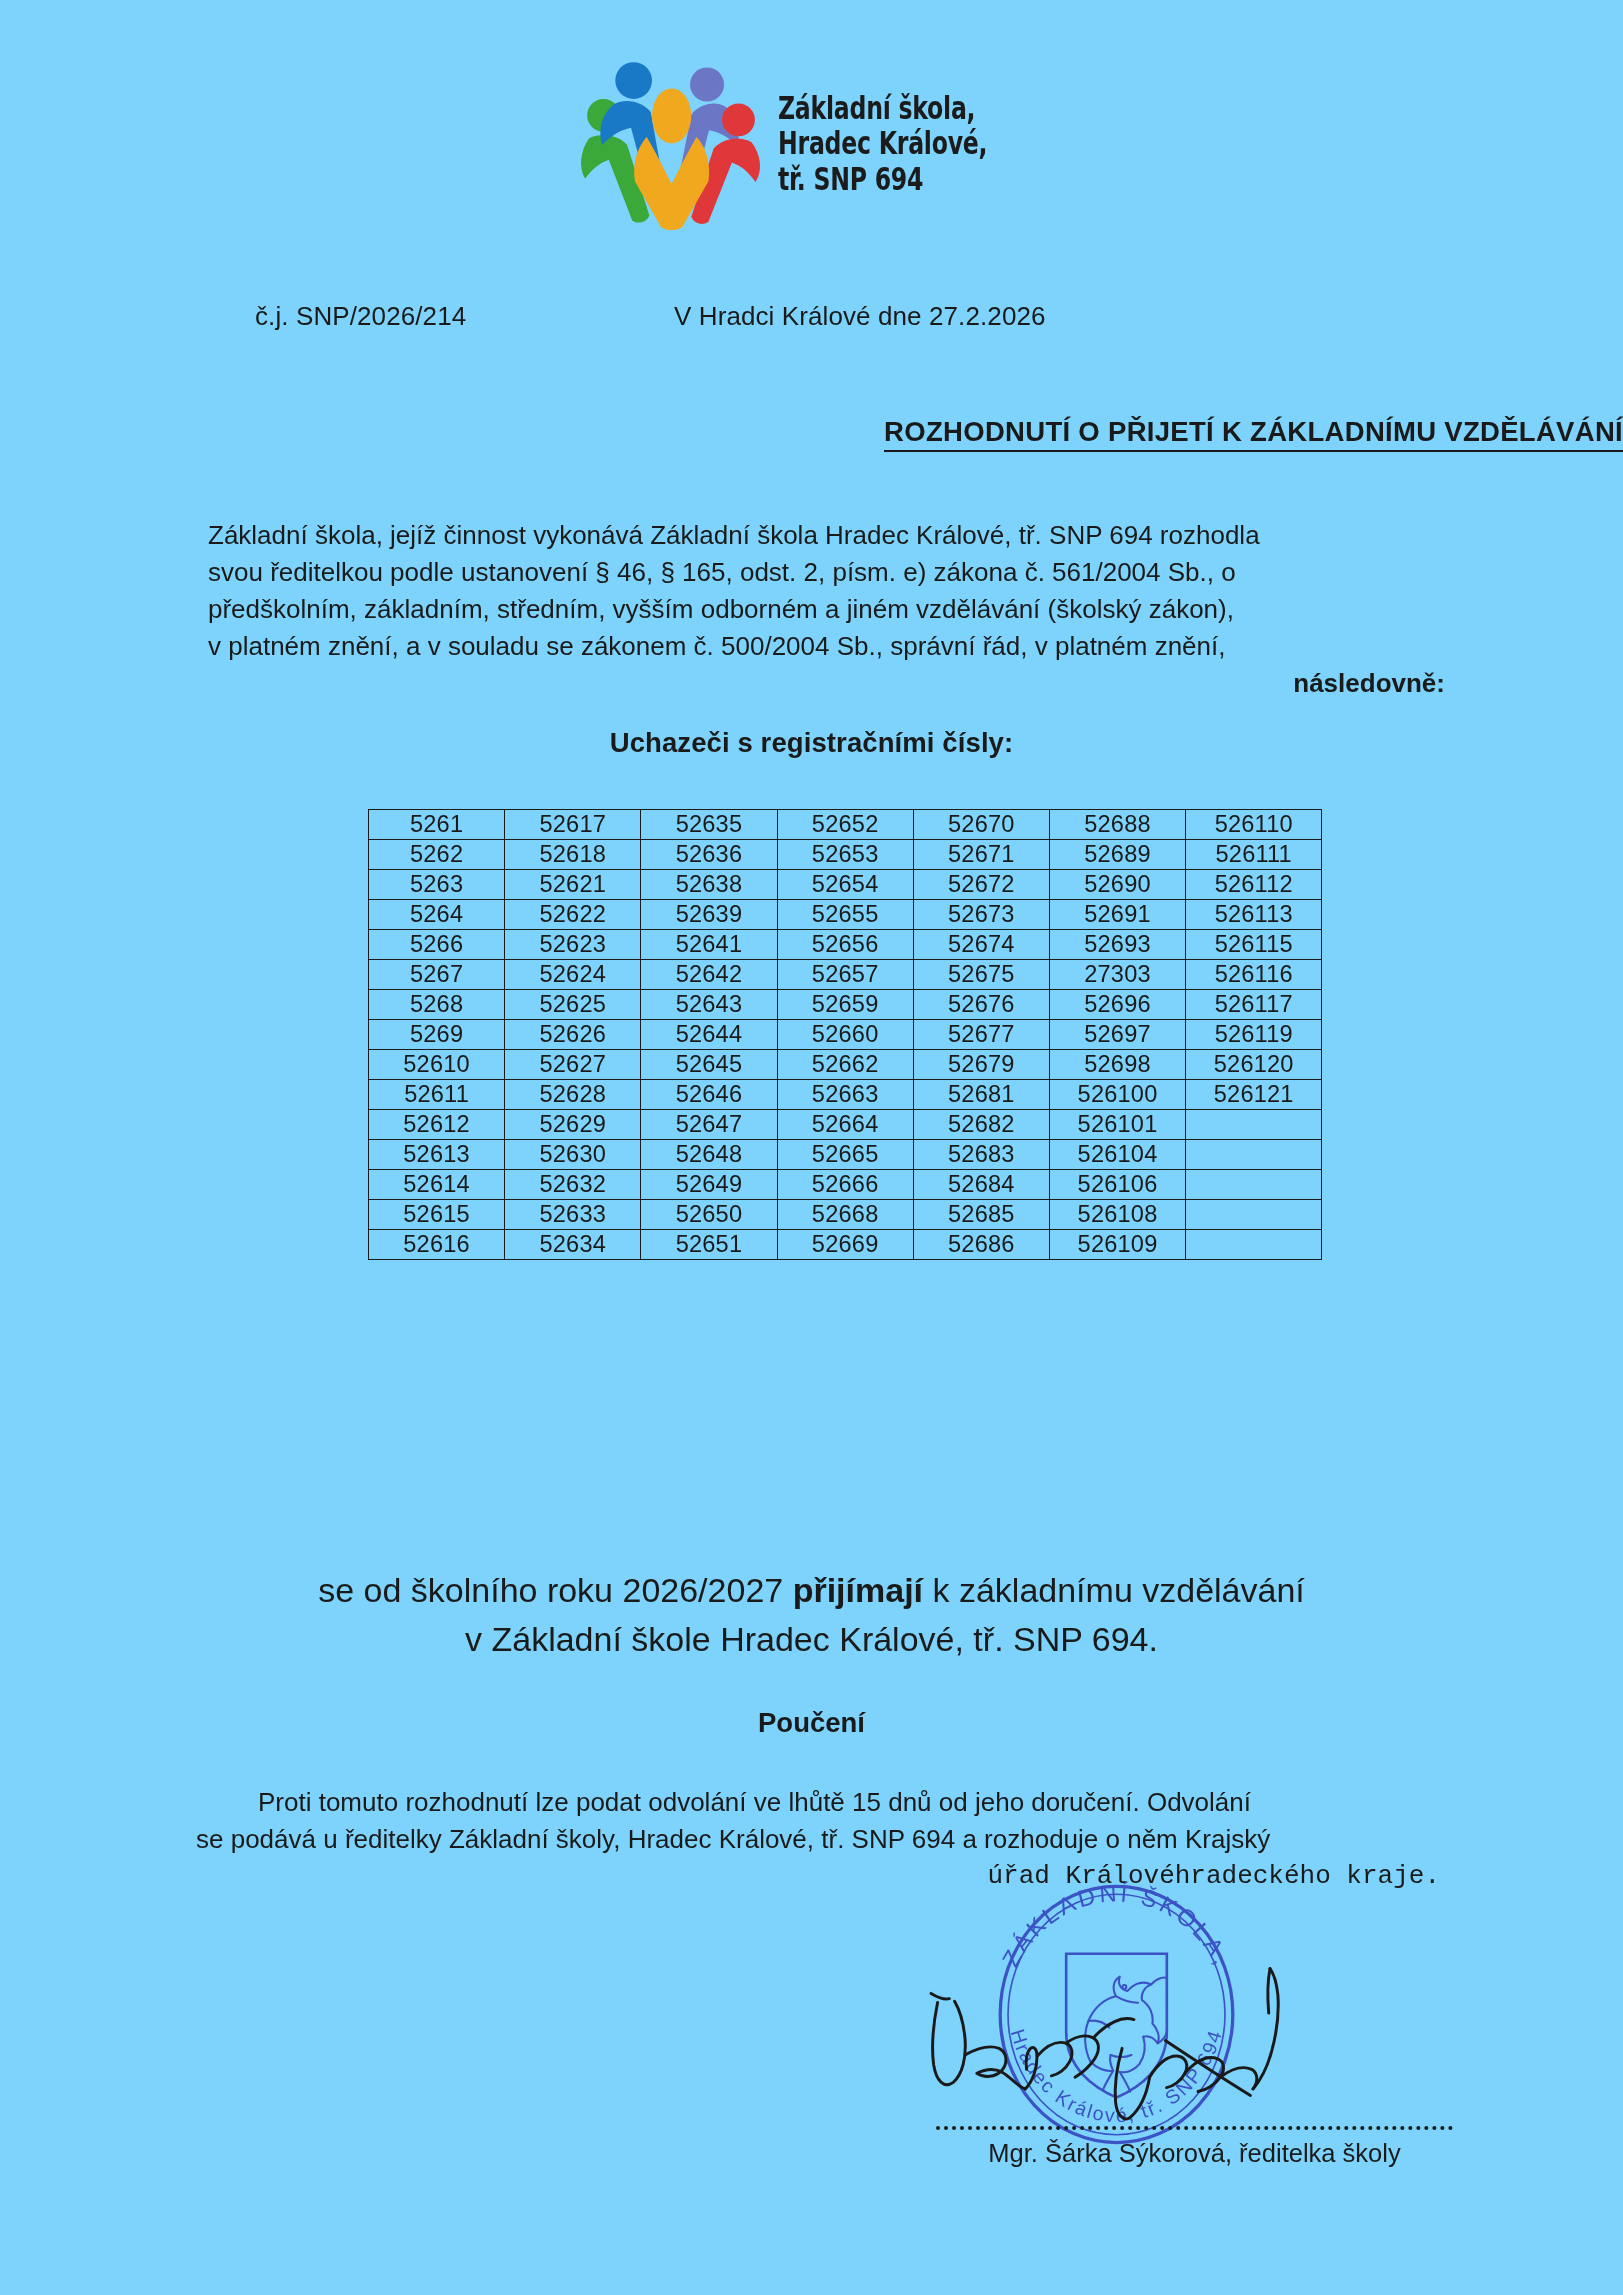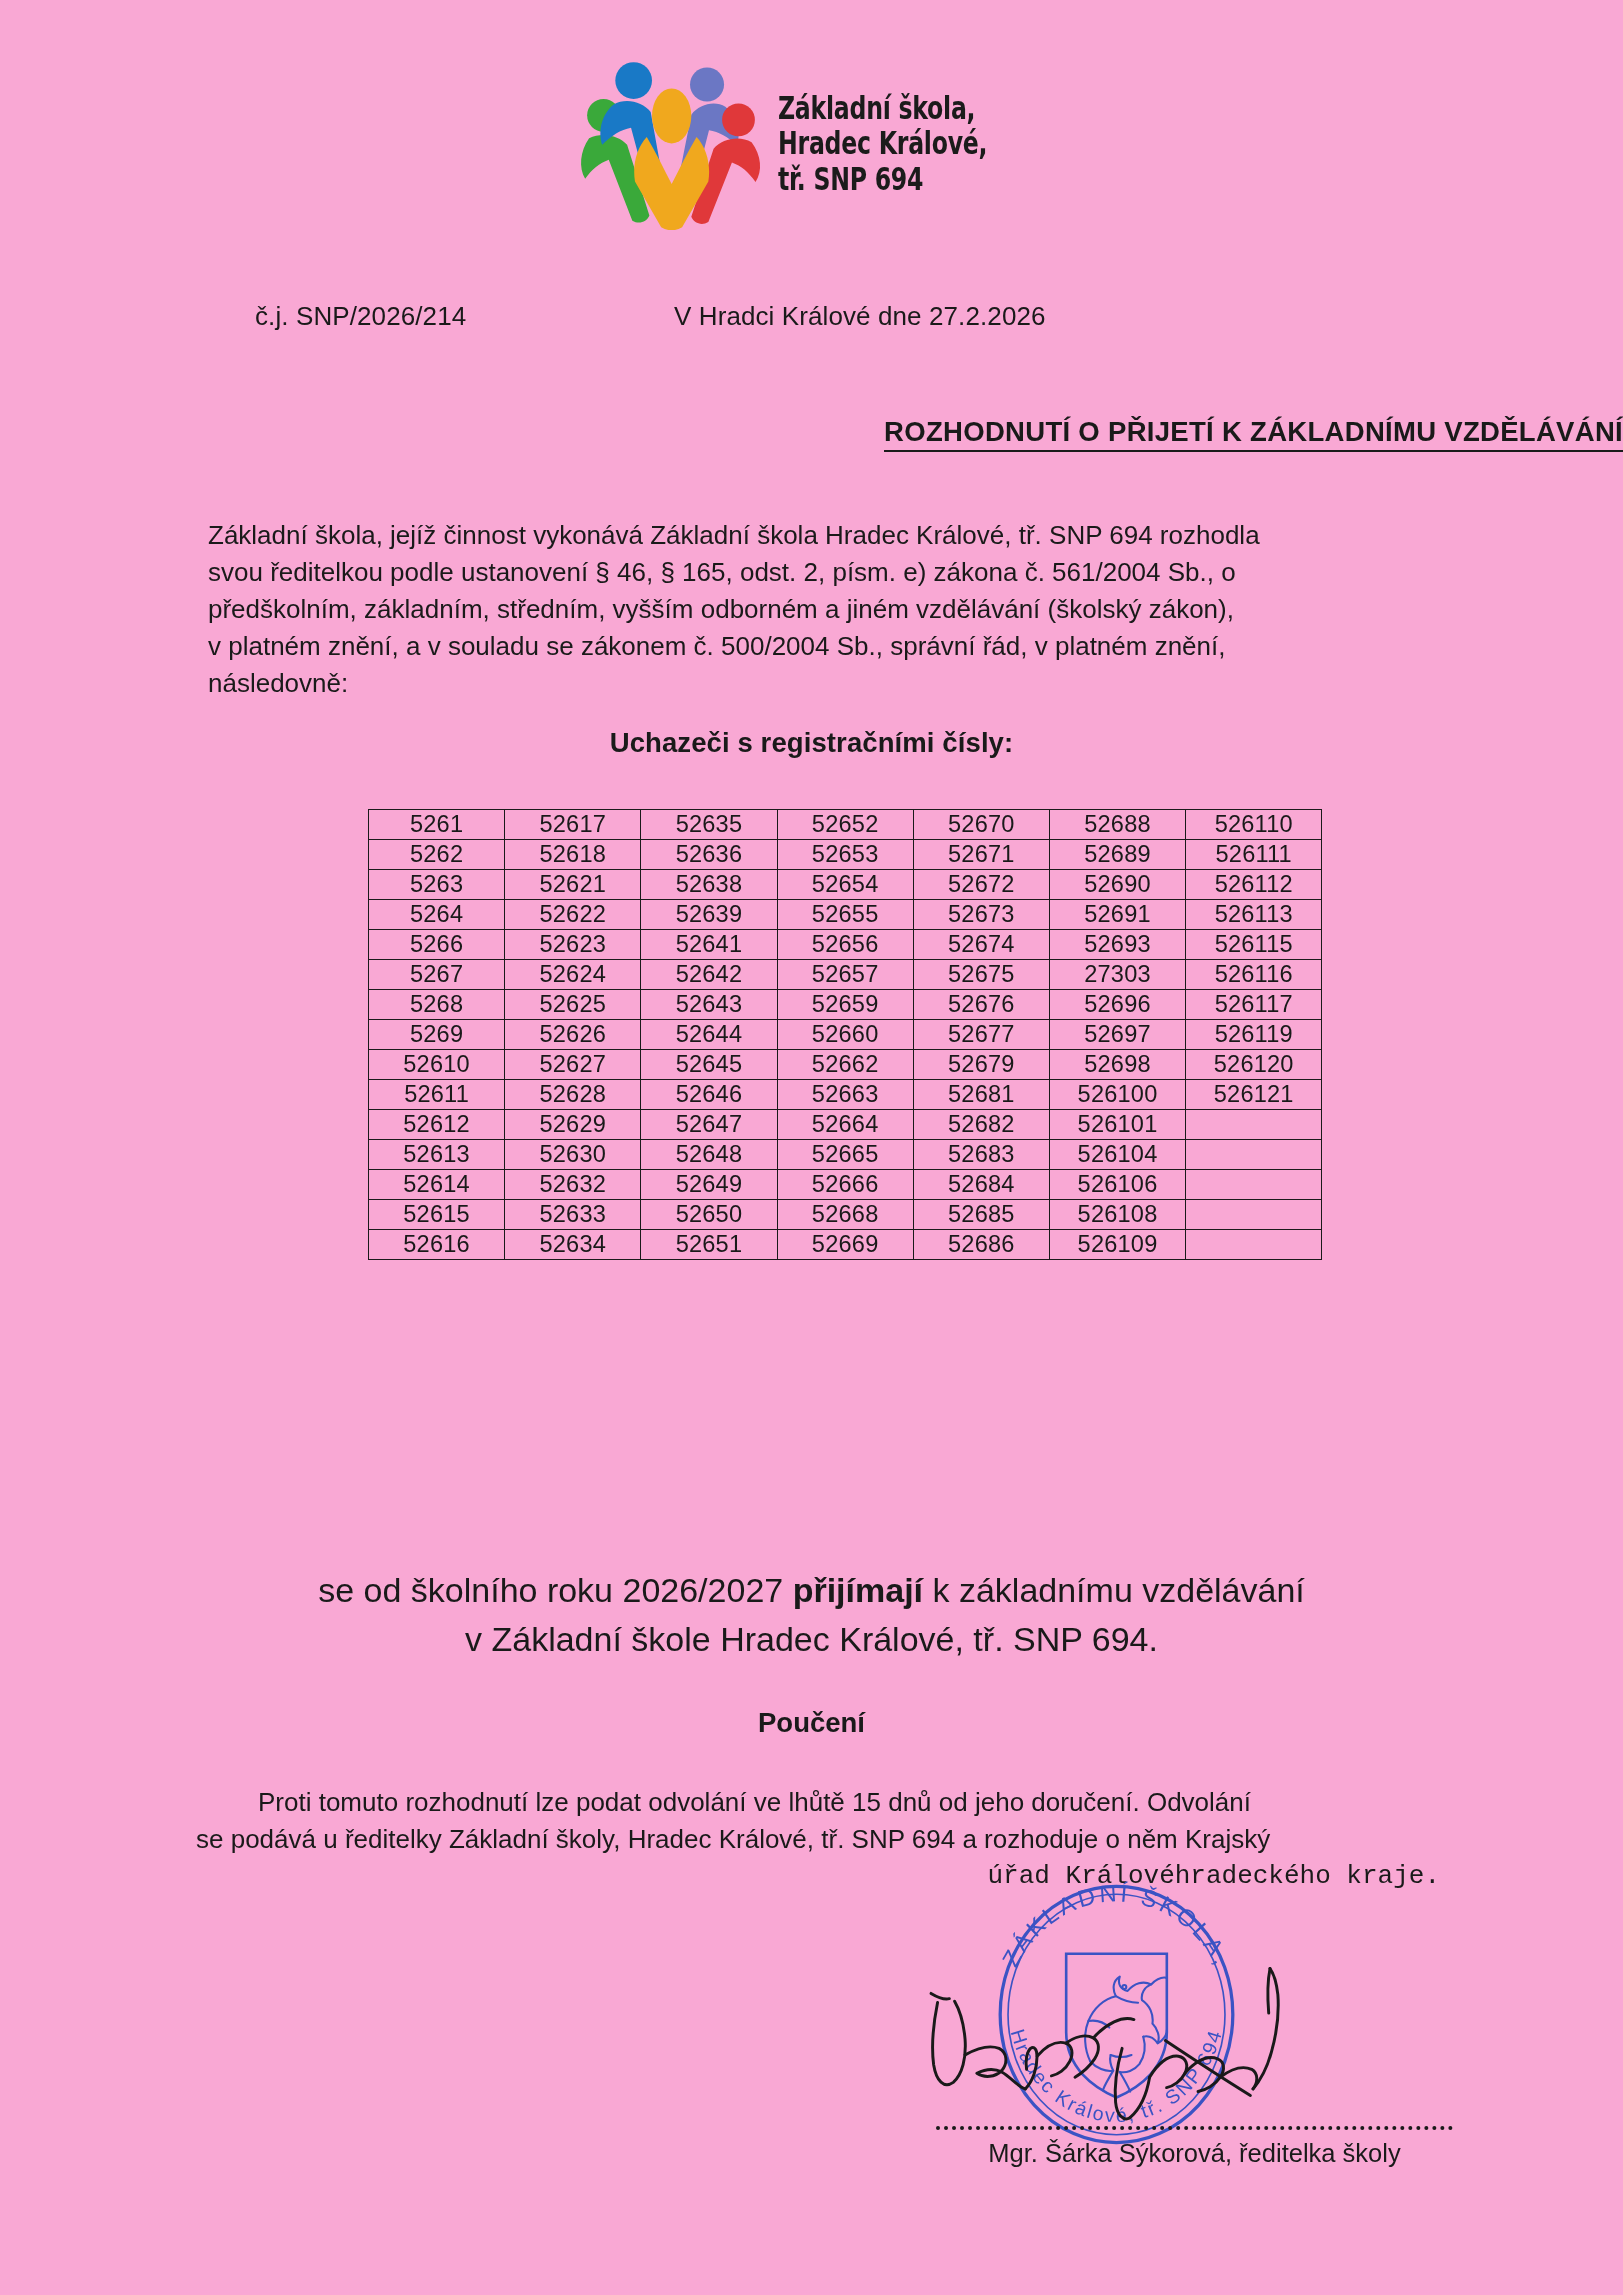--- a/index.html
+++ b/index.html
@@ -2,21 +2,21 @@
 <html style="font-size:10.5px"><head>
 <meta charset="utf-8">
 <style>
   html,body{margin:0;padding:0;background:#fff;}
   body{
     width:1623px;height:2295px;position:relative;overflow:hidden;
     font-family:"Liberation Sans","DejaVu Sans",sans-serif;
     color:#1a1a1a;
     -webkit-font-smoothing:antialiased;
   }
-  .page{position:absolute;inset:0;background:#f9a8d4;}
+  .page{position:absolute;inset:0;background:#7dd3fc;}
 
   
   .letterhead{position:absolute;left:576px;top:43px;width:458px;height:196px;display:flex;align-items:center;gap:11.8px;}
   .logo-mark{width:190px;height:177px;position:relative;flex:0 0 auto;}
   .logo-mark svg{width:100%;height:100%;display:block;}
   .logo-text{display:flex;flex-direction:column;justify-content:center;gap:1.3px;padding-top:6.5px;}
   .logo-text div{
     font-family:"DejaVu Sans Condensed","Liberation Sans",sans-serif;
     font-weight:bold;font-size:32px;line-height:1.06;letter-spacing:-0.3px;
     color:#1b1b1b;transform:scaleX(0.82);transform-origin:left center;white-space:nowrap;
@@ -32,21 +32,21 @@
     position:absolute;left:0;top:416px;width:1623px;text-align:right;
     font-size:27.5px;font-weight:bold;letter-spacing:0.3px;
   }
   .doc-title span{border-bottom:2.6px solid #1a1a1a;padding-bottom:3.3px;}
 
   
   .intro{
     position:absolute;left:208px;top:517px;width:1237px;
     font-size:26px;line-height:1.42;text-align:justify;
   }
-  .intro .last{text-align:left;}
+  .intro .last{text-align:right;font-weight:bold;}
 
   
   .reg-head{
     position:absolute;left:0;top:727px;width:1623px;text-align:center;
     font-size:27.5px;font-weight:bold;letter-spacing:0.1px;
   }
 
   
   .tbl-wrap{position:absolute;left:368px;top:809px;}
   table.regs{border-collapse:collapse;table-layout:fixed;}

